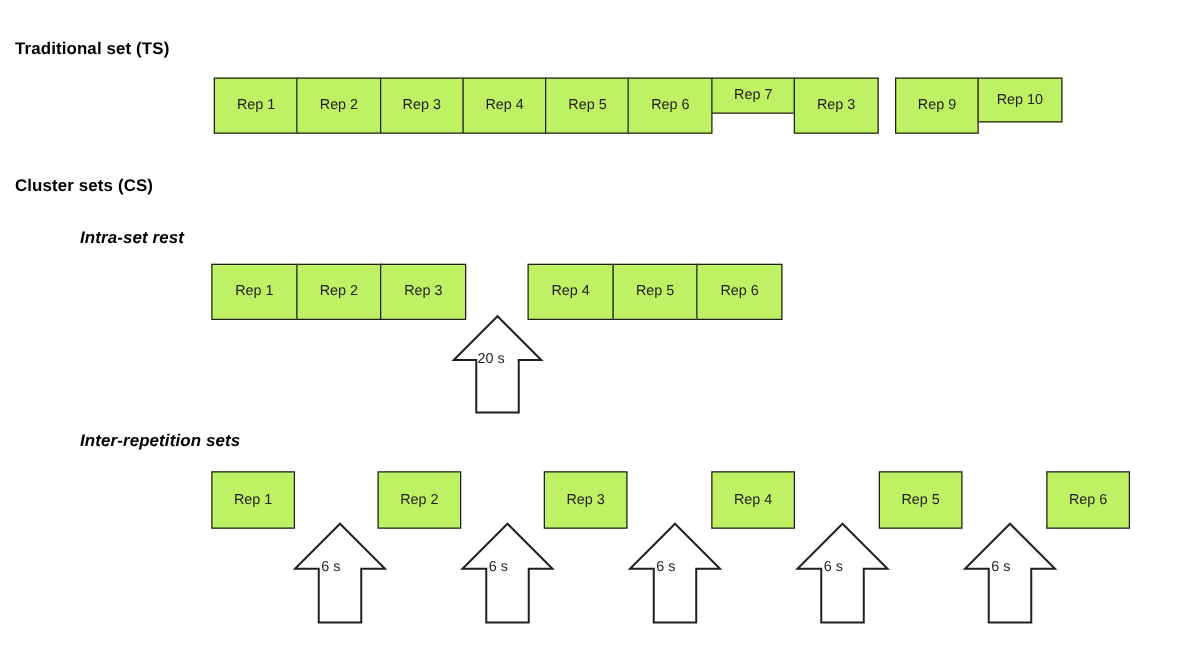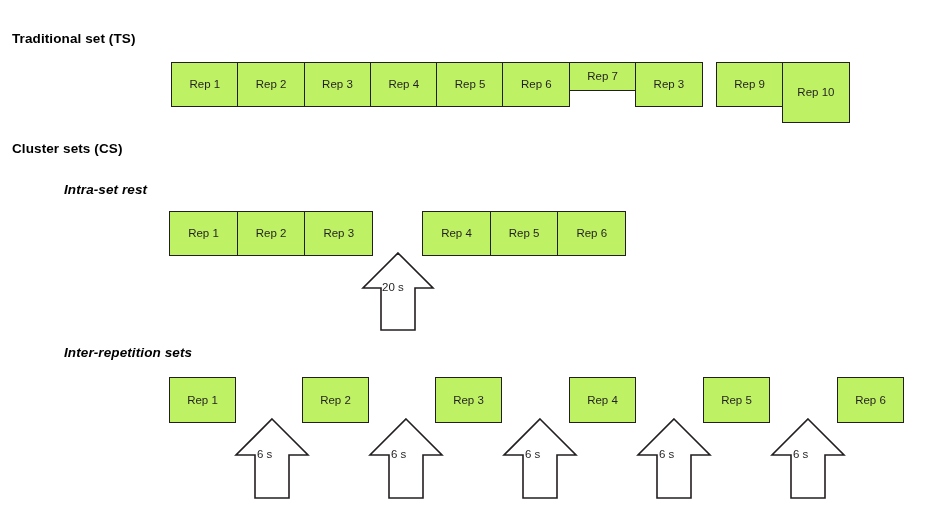--- a/index.html
+++ b/index.html
@@ -102,21 +102,21 @@
   <div class="strip" id="ts-strip" style="left:171px; top:50px;">
     <div class="rep-box" style="width:67.7px;height:45px;">Rep 1</div>
     <div class="rep-box" style="width:67.7px;height:45px;">Rep 2</div>
     <div class="rep-box" style="width:67.7px;height:45px;">Rep 3</div>
     <div class="rep-box" style="width:67.7px;height:45px;">Rep 4</div>
     <div class="rep-box" style="width:67.7px;height:45px;">Rep 5</div>
     <div class="rep-box" style="width:67.7px;height:45px;">Rep 6</div>
     <div class="rep-box" style="width:67.7px;height:29px;">Rep 7</div>
     <div class="rep-box" style="width:67.7px;height:45px;">Rep 3</div>
     <div class="rep-box" style="width:67.7px;height:45px;margin-left:13px;">Rep 9</div>
-    <div class="rep-box" style="width:67.7px;height:61px;">Rep 10</div>
+    <div class="rep-box" style="width:67.7px;height:36px;">Rep 10</div>
   </div>
 
   <div class="heading" id="h-cs">Cluster sets (CS)</div>
 
   <div class="subheading" id="h-intra">Intra-set rest</div>
 
   <div class="strip" id="intra-a" style="left:169px; top:199px;">
     <div class="rep-box" style="width:69px;height:45px;">Rep 1</div>
     <div class="rep-box" style="width:69px;height:45px;">Rep 2</div>
     <div class="rep-box" style="width:69px;height:45px;">Rep 3</div>

